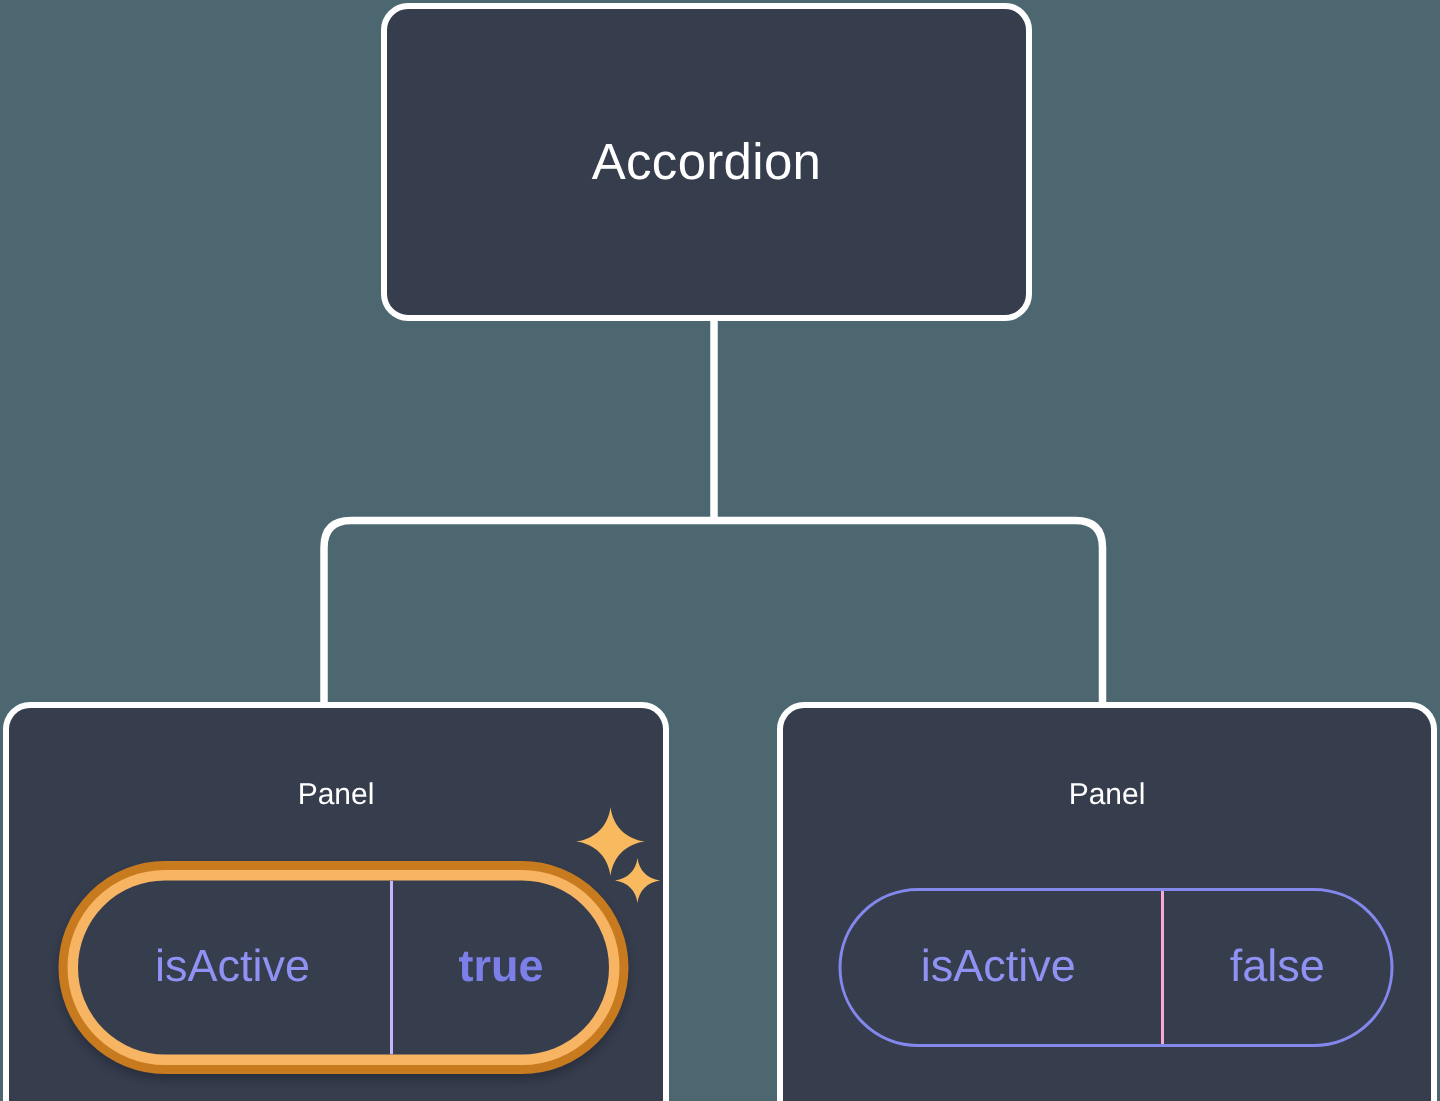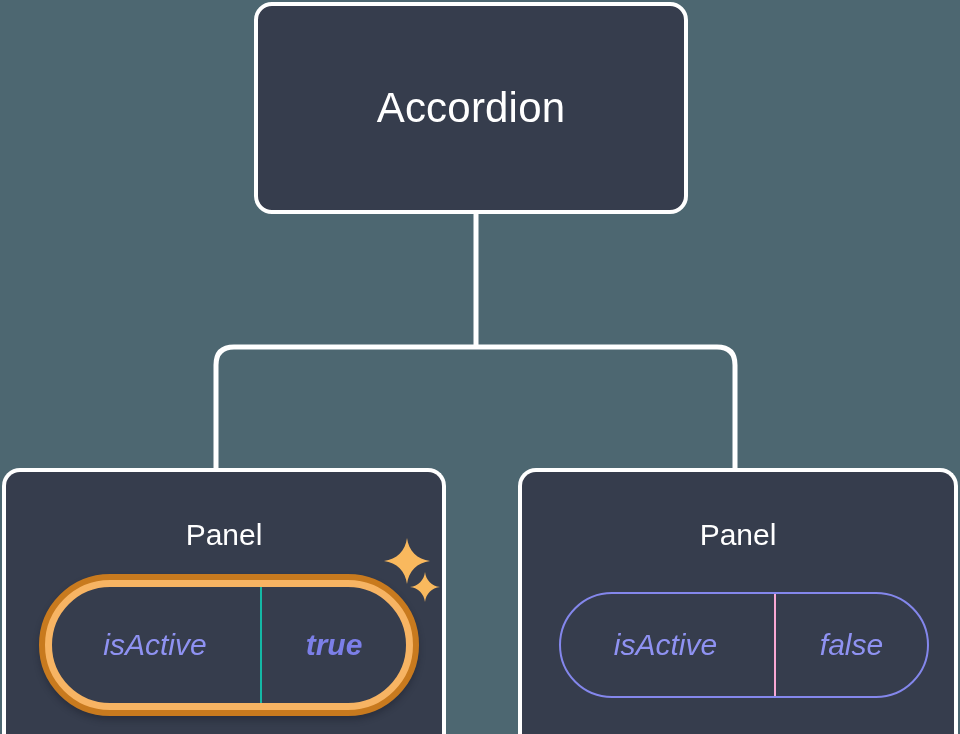--- a/index.html
+++ b/index.html
@@ -44,21 +44,21 @@
     left: 254px;
     top: 2px;
     width: 434px;
     height: 212px;
     display: flex;
     align-items: center;
     justify-content: center;
   }
   .node-title-root {
     color: #ffffff;
-    font-size: 42px;
+    font-size: 34px;
     font-weight: 400;
     letter-spacing: 0.2px;
     line-height: 1;
   }
 
   .node-panel {
     top: 468px;
     height: 266px;
     border-bottom: none;
     border-bottom-left-radius: 0;
@@ -72,42 +72,41 @@
     left: 518px;
     width: 440px;
   }
   .node-title-panel {
     position: absolute;
     left: 0;
     right: 0;
     top: 48px;
     text-align: center;
     color: #ffffff;
-    font-size: 30px;
+    font-size: 20px;
     font-weight: 400;
     line-height: 1;
   }
 
   
   .pill {
     position: absolute;
     display: flex;
     align-items: stretch;
     box-sizing: border-box;
     border-radius: 999px;
   }
   .pill-cell {
     display: flex;
     align-items: center;
     justify-content: center;
     box-sizing: border-box;
     font-size: 30px;
     line-height: 1;
     white-space: nowrap;
-    font-style: italic;
   }
 
   
   .pill-plain {
     left: 37px;
     top: 120px;
     width: 370px;
     height: 106px;
     border: 2px solid #8487ec;
   }
@@ -154,21 +153,21 @@
   .pill-hl-inner .pill-key {
     flex: 0 0 208px;
     color: #8f92f2;
     font-weight: 400;
     padding-right: 2px;
   }
   .pill-hl-inner .pill-val {
     flex: 1 1 auto;
     color: #7c7fe8;
     font-weight: 700;
-    border-left: 2px solid #14b8a6;
+    border-left: 2px solid #c4b5fd;
   }
 
   
   .sparkle {
     position: absolute;
     pointer-events: none;
   }
   .sparkle-big {
     left: 384px;
     top: 538px;

